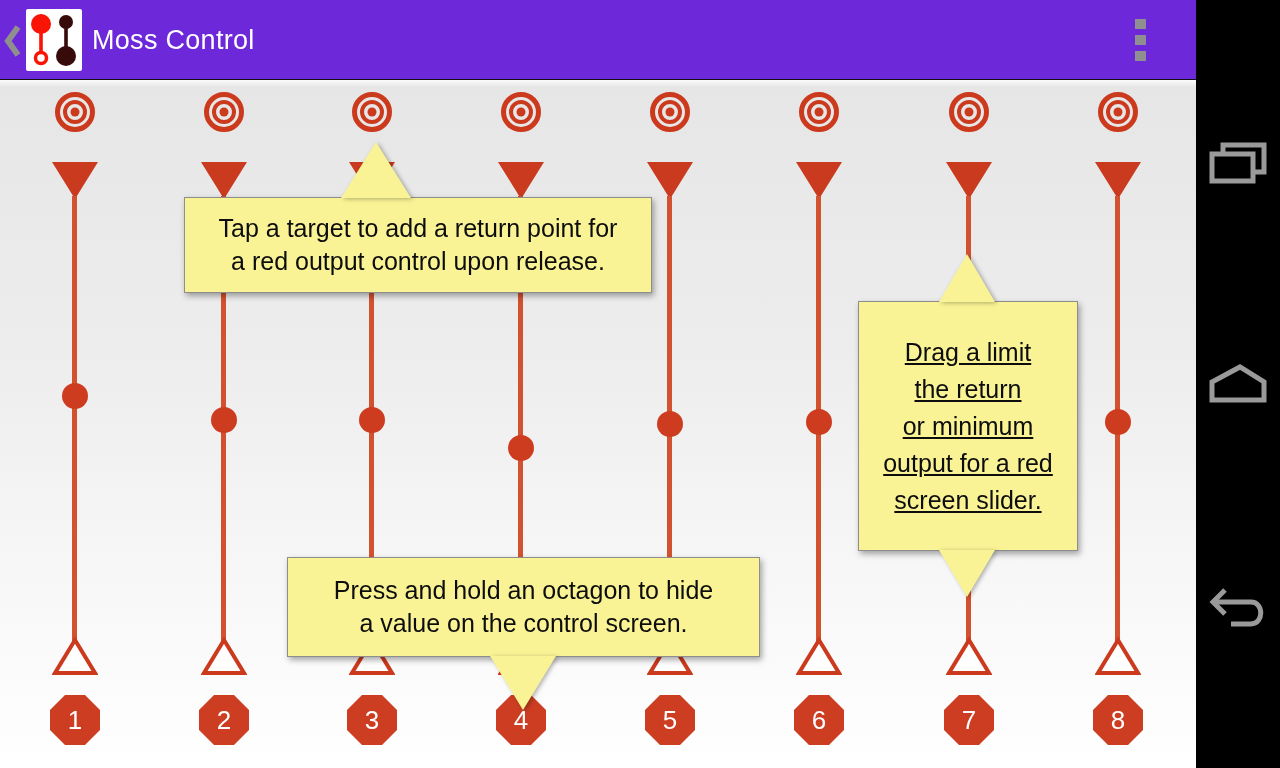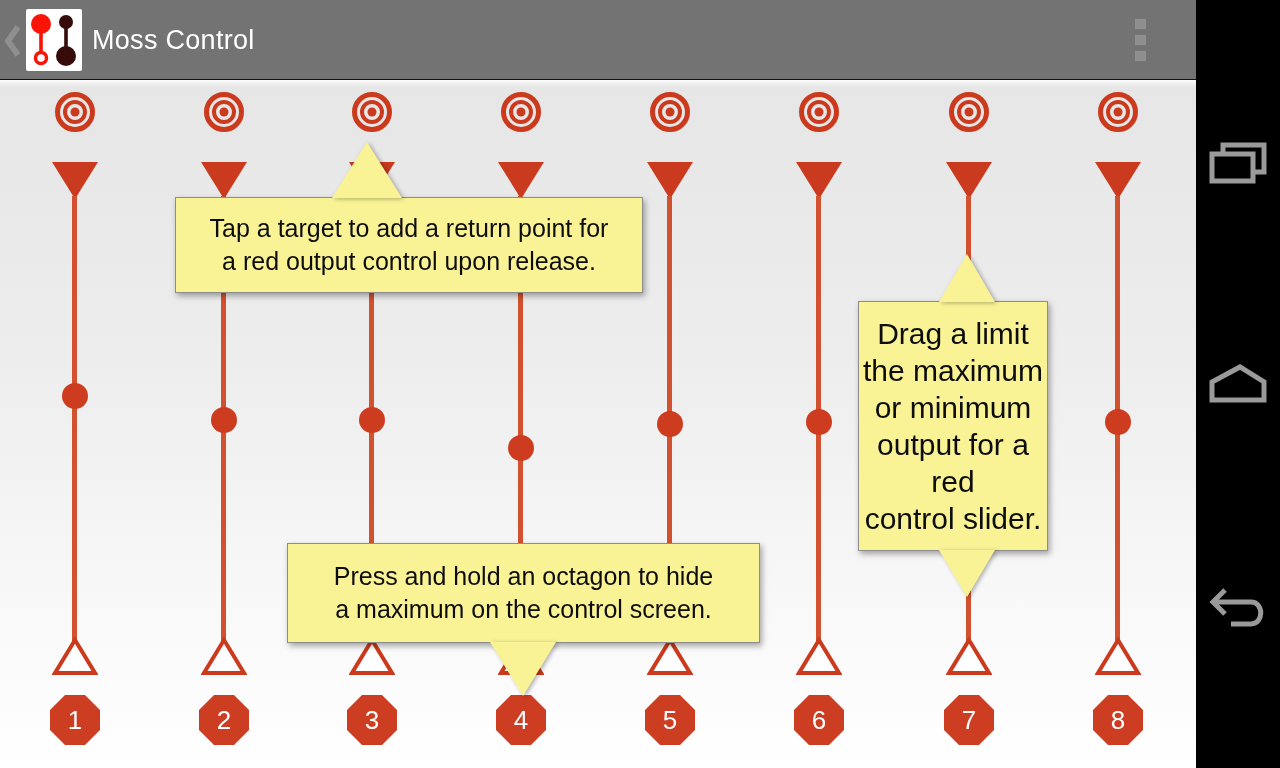--- a/index.html
+++ b/index.html
@@ -2,21 +2,21 @@
 <html><head>
 <meta charset="utf-8">
 <style>
   * { margin:0; padding:0; box-sizing:border-box; }
   html,body { width:1280px; height:768px; overflow:hidden; background:#000;
               font-family:"Liberation Sans", sans-serif; }
   .screen { position:relative; width:1280px; height:768px; background:#000; }
 
   
   .actionbar { position:absolute; left:0; top:0; width:1196px; height:80px;
-               background:#737373; border-bottom:1px solid #121010; }
+               background:#6d28d9; border-bottom:1px solid #121010; }
   .back-chevron { position:absolute; left:4px; top:24px; }
   .app-icon { position:absolute; left:26px; top:9px; width:56px; height:62px;
               background:#ffffff; border-radius:2px; }
   .title { position:absolute; left:92px; top:0; height:80px; line-height:80px;
            color:#ffffff; font-size:27px; font-weight:400; letter-spacing:.3px; }
   .overflow { position:absolute; left:1135px; top:19px; width:11px; }
   .overflow .dot { width:11px; height:10px; background:#8f8f8f; margin-bottom:6px; }
 
   
   .navbar { position:absolute; left:1196px; top:0; width:84px; height:768px; background:#000; }
@@ -48,32 +48,32 @@
   .octagon span { color:#ffffff; font-size:26px; }
 
   
   .tooltip { position:absolute; z-index:5; }
   .tip-box { background:#f9f395; border:1px solid #8d8d8d;
              box-shadow:2px 3px 6px rgba(0,0,0,.35);
              display:flex; flex-direction:column; justify-content:center;
              text-align:center; color:#0d0d0d; font-size:25px; line-height:33px; }
   .tip-arrow { position:absolute; width:0; height:0;
                filter:drop-shadow(2px 1px 2px rgba(0,0,0,.3)); }
-  .t1 { left:131px; top:117px;padding-left:44px; }
+  .t1 { left:140px; top:117px;padding-left:44px; }
   .t1 .tip-box { width:468px; height:96px; }
   .t1 .tip-arrow { left:201px; top:-55px;
                    border-left:35px solid transparent; border-right:35px solid transparent;
                    border-bottom:56px solid #f9f395; }
-  .t2 { left:287px; top:463px; }
+  .t2 { left:287px; top:477px; }
   .t2 .tip-box { width:473px; height:100px; }
   .t2 .tip-arrow { left:203px; bottom:-53px;
                    border-left:33px solid transparent; border-right:33px solid transparent;
                    border-top:54px solid #f9f395; }
   .t3 { left:858px; top:221px; }
-  .t3 .tip-box { width:190px; height:250px; font-size:30px; line-height:37px; }
+  .t3 .tip-box { width:220px; height:250px; font-size:25px; line-height:37px;text-decoration:underline; }
   .t3 .arrow-up { left:81px; top:-47px;
                   border-left:28px solid transparent; border-right:28px solid transparent;
                   border-bottom:48px solid #f9f395; }
   .t3 .arrow-down { left:81px; bottom:-46px;
                     border-left:28px solid transparent; border-right:28px solid transparent;
                     border-top:47px solid #f9f395; }
 </style>
 </head>
 <body>
 
@@ -244,33 +244,33 @@
       <div class="tip-arrow"></div>
       <div class="tip-box">
         <div>Tap a target to add a return point for</div>
         <div>a red output control upon release.</div>
       </div>
     </div>
 
     <div class="tooltip t2">
       <div class="tip-box">
         <div>Press and hold an octagon to hide</div>
-        <div>a maximum on the control screen.</div>
+        <div>a value on the control screen.</div>
       </div>
       <div class="tip-arrow"></div>
     </div>
 
     <div class="tooltip t3">
       <div class="tip-arrow arrow-up"></div>
       <div class="tip-box">
         <div>Drag a limit</div>
-        <div>the maximum</div>
+        <div>the return</div>
         <div>or minimum</div>
         <div>output for a red</div>
-        <div>control slider.</div>
+        <div>screen slider.</div>
       </div>
       <div class="tip-arrow arrow-down"></div>
     </div>
   </main>
 
   <nav class="navbar">
     <div class="nav-btn nav-recents">
       <svg width="58" height="42" viewBox="0 0 58 42">
         <rect x="14" y="3" width="41" height="27" fill="none" stroke="#9a9a9a" stroke-width="5"></rect>
         <rect x="3" y="12" width="41" height="27" fill="#000000" stroke="#9a9a9a" stroke-width="5"></rect>

